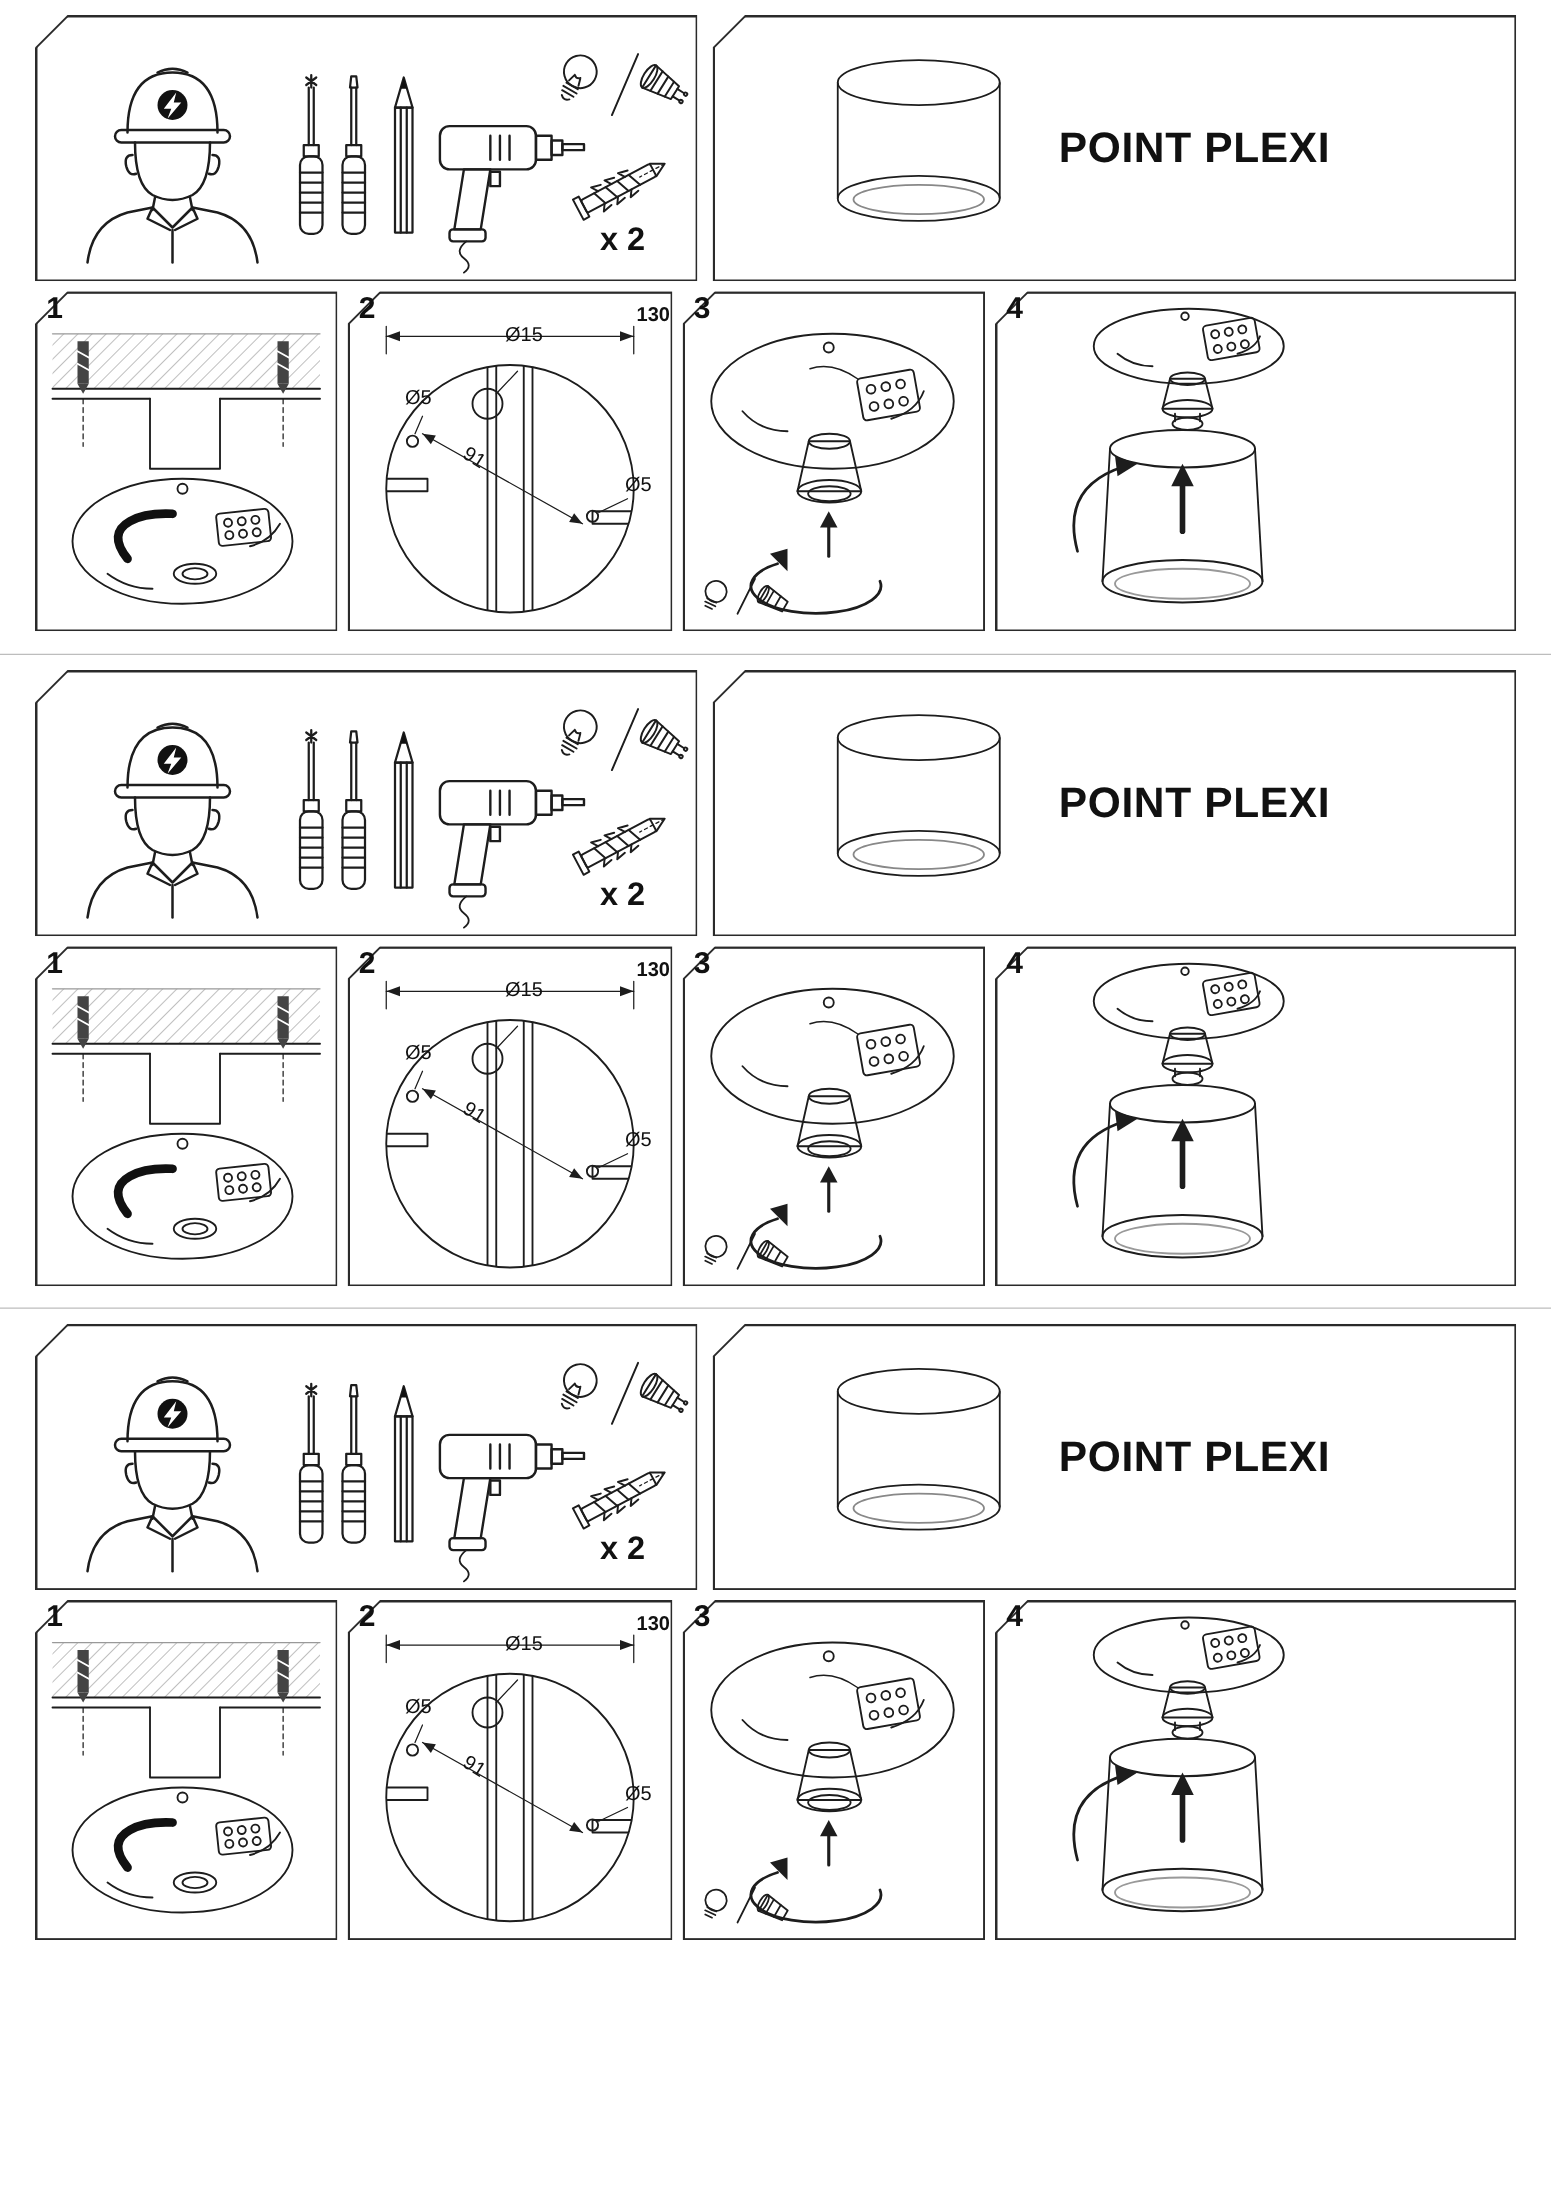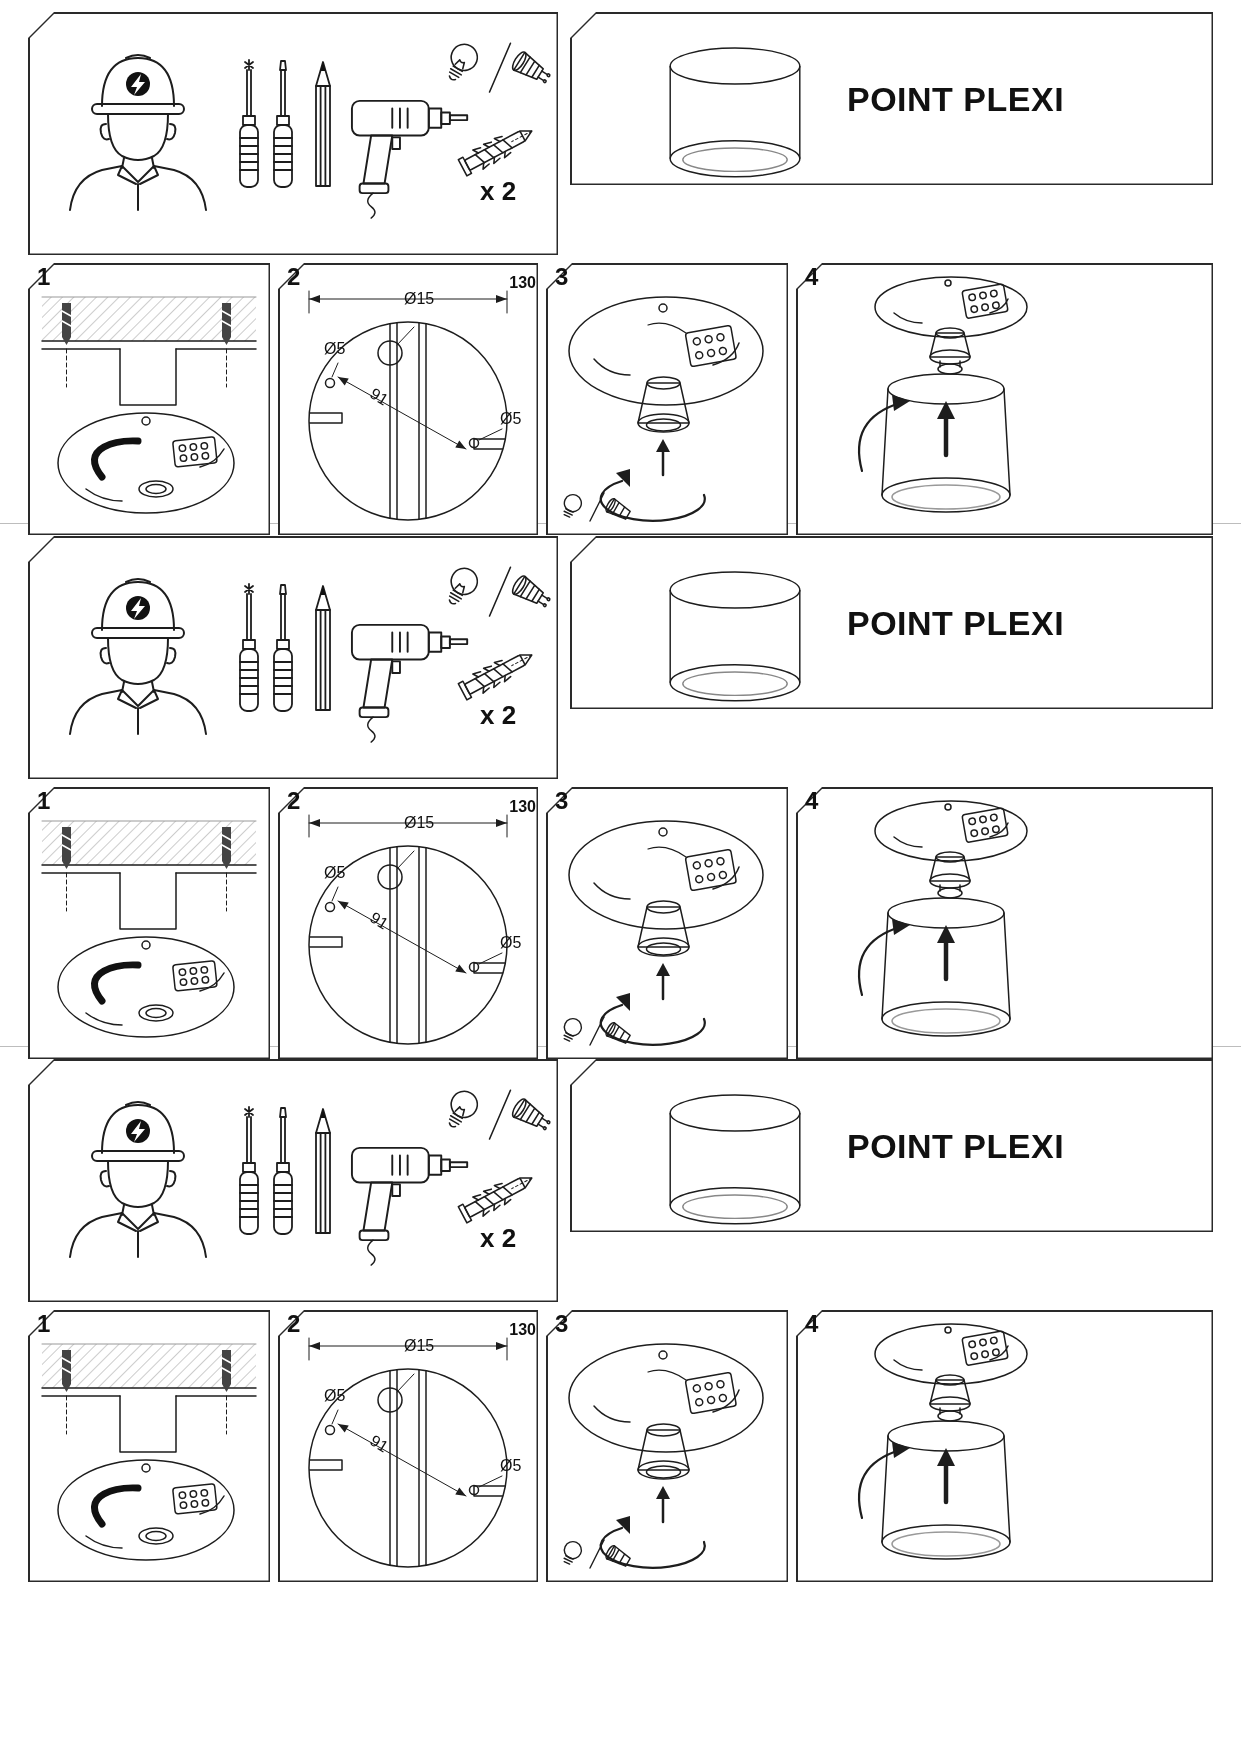--- a/index.html
+++ b/index.html
@@ -3,22 +3,22 @@
 <meta charset="utf-8">
 <style>
   html,body{margin:0;padding:0;}
   body{background:#fff;font-family:"Liberation Sans",sans-serif;color:#111;}
   #page{width:1241px;height:1754px;background:#fff;position:relative;overflow:hidden;}
   .section{height:523px;box-sizing:border-box;padding:12px 28px 0 28px;}
   .section + .section{border-top:1px solid #bdbdbd;}
   .row{display:flex;gap:12px;}
   .row-steps{margin-top:8px;gap:8px;}
   .panel{position:relative;flex:none;}
-  .panel-tools{width:530px;height:243px;}
-  .panel-product{width:643px;height:173px;}
+  .panel-tools{width:530px;height:213px;}
+  .panel-product{width:643px;height:213px;}
   .p-step{height:272px;}
   .s1{width:242px;}.s2{width:260px;}.s3{width:242px;}.s4{width:417px;}
   .frame{position:absolute;inset:0;background:#2a2a2a;
          clip-path:polygon(26px 0,100% 0,100% 100%,0 100%,0 26px);}
   .pi{position:absolute;inset:1.5px;background:#fff;
       clip-path:polygon(25px 0,100% 0,100% 100%,0 100%,0 25px);}
   .content{position:absolute;inset:0;z-index:2;}
   svg{display:block;}
   .ill{position:absolute;}
   .worker{left:30px;top:20px;width:160px;height:180px;}

